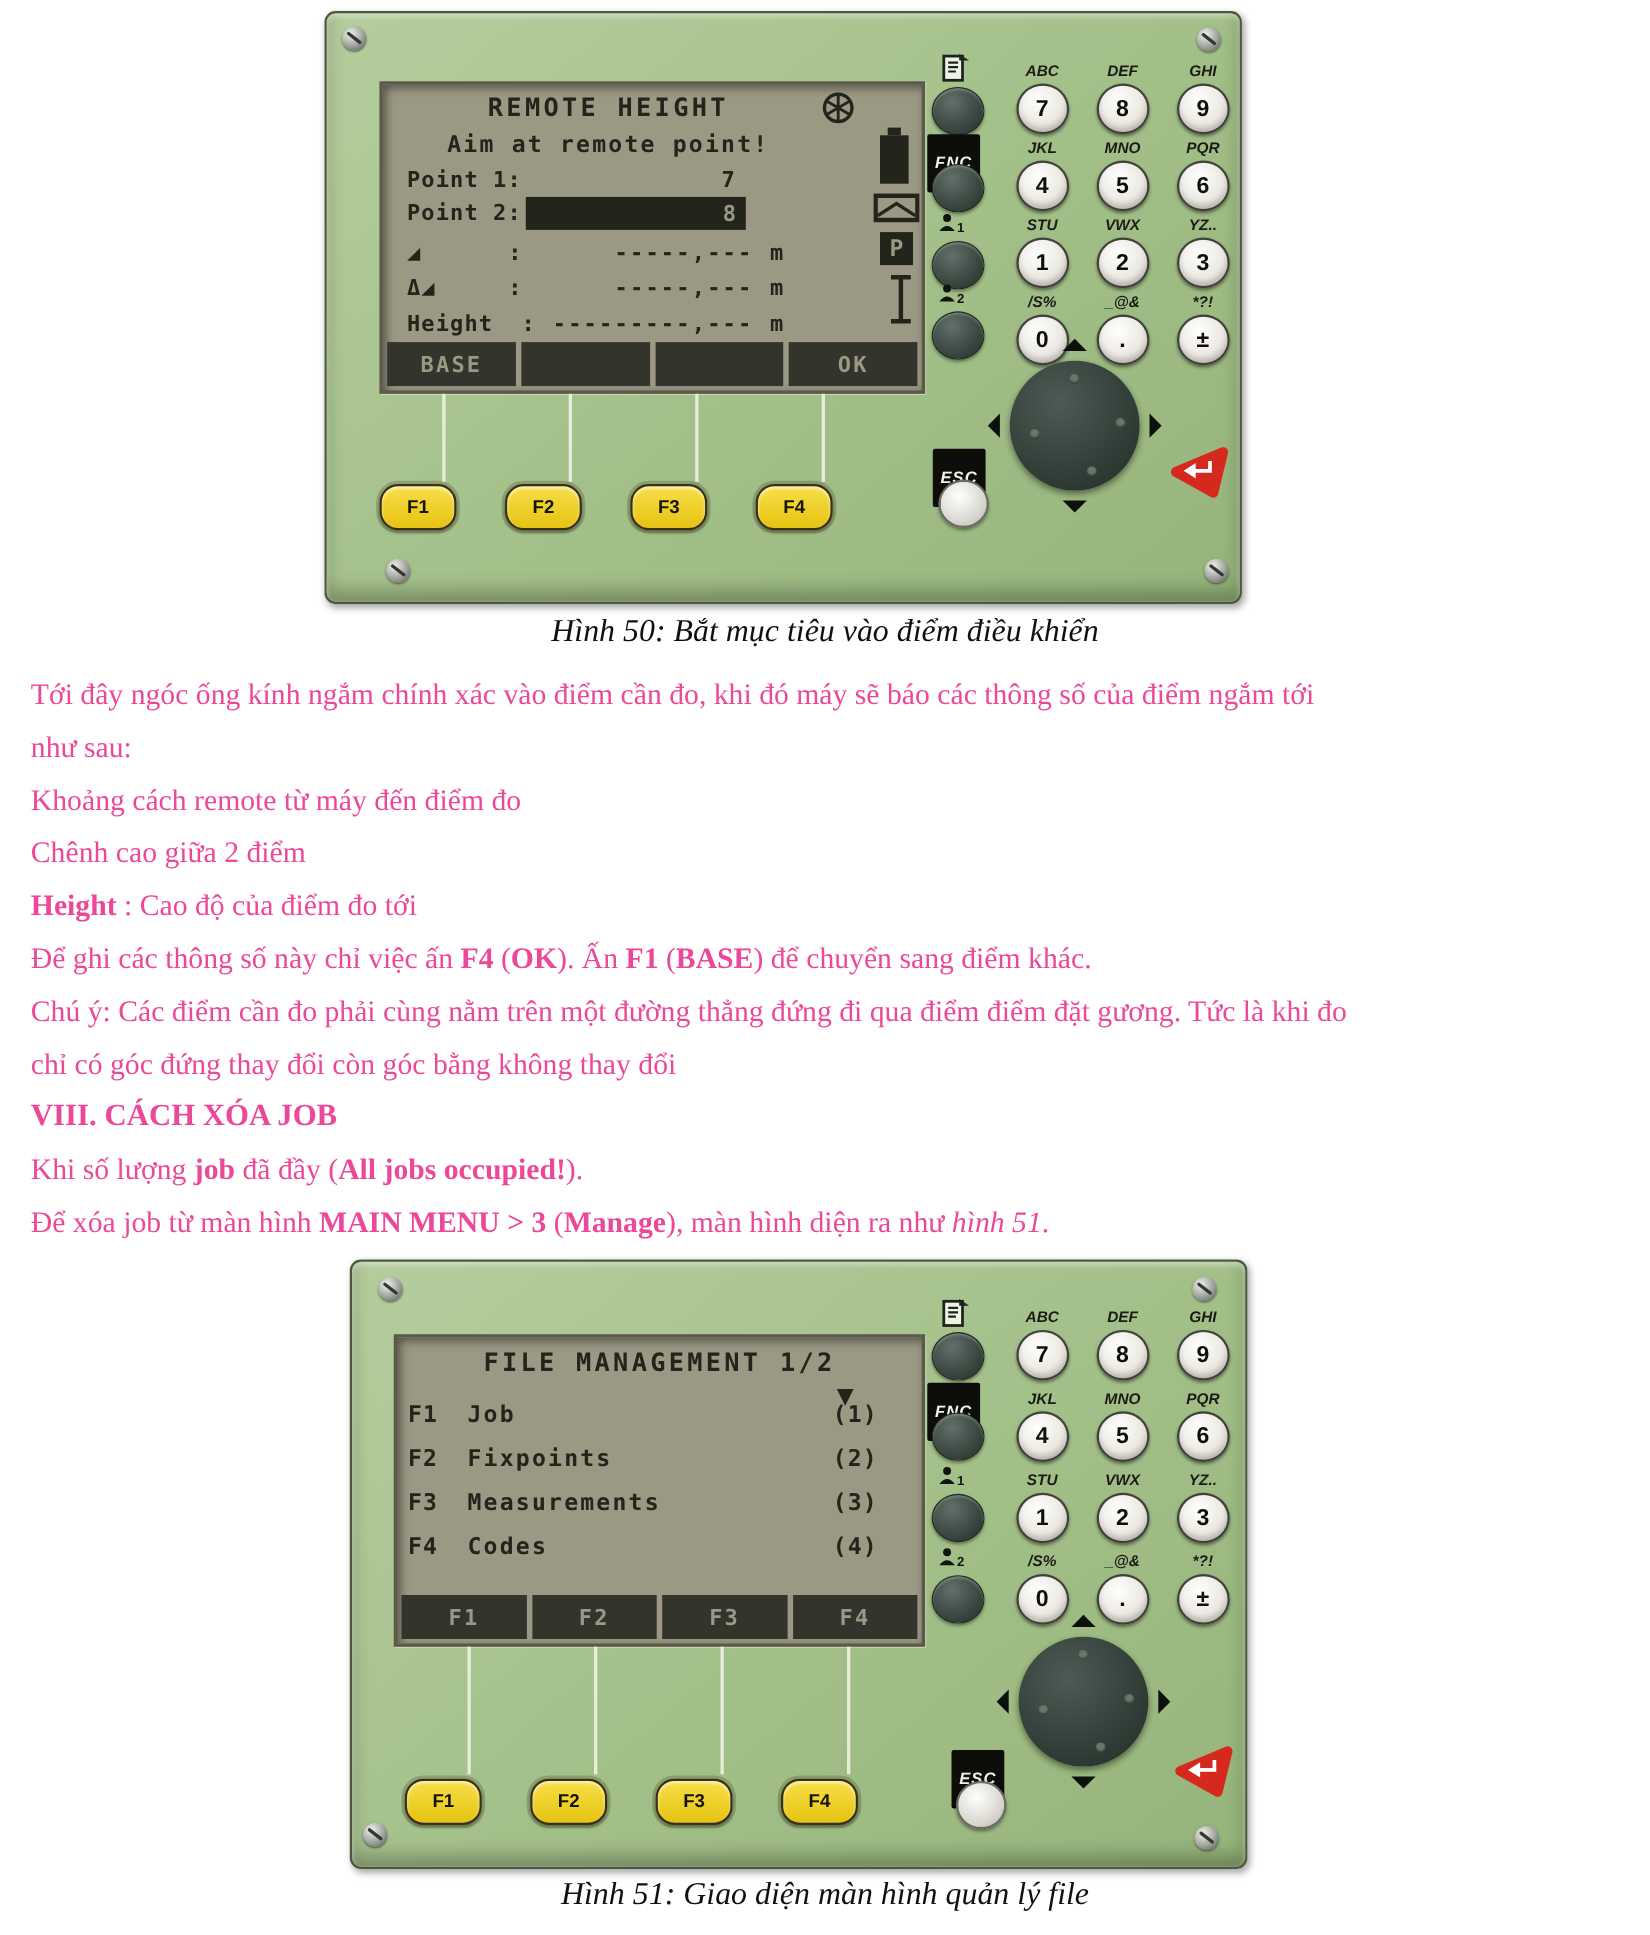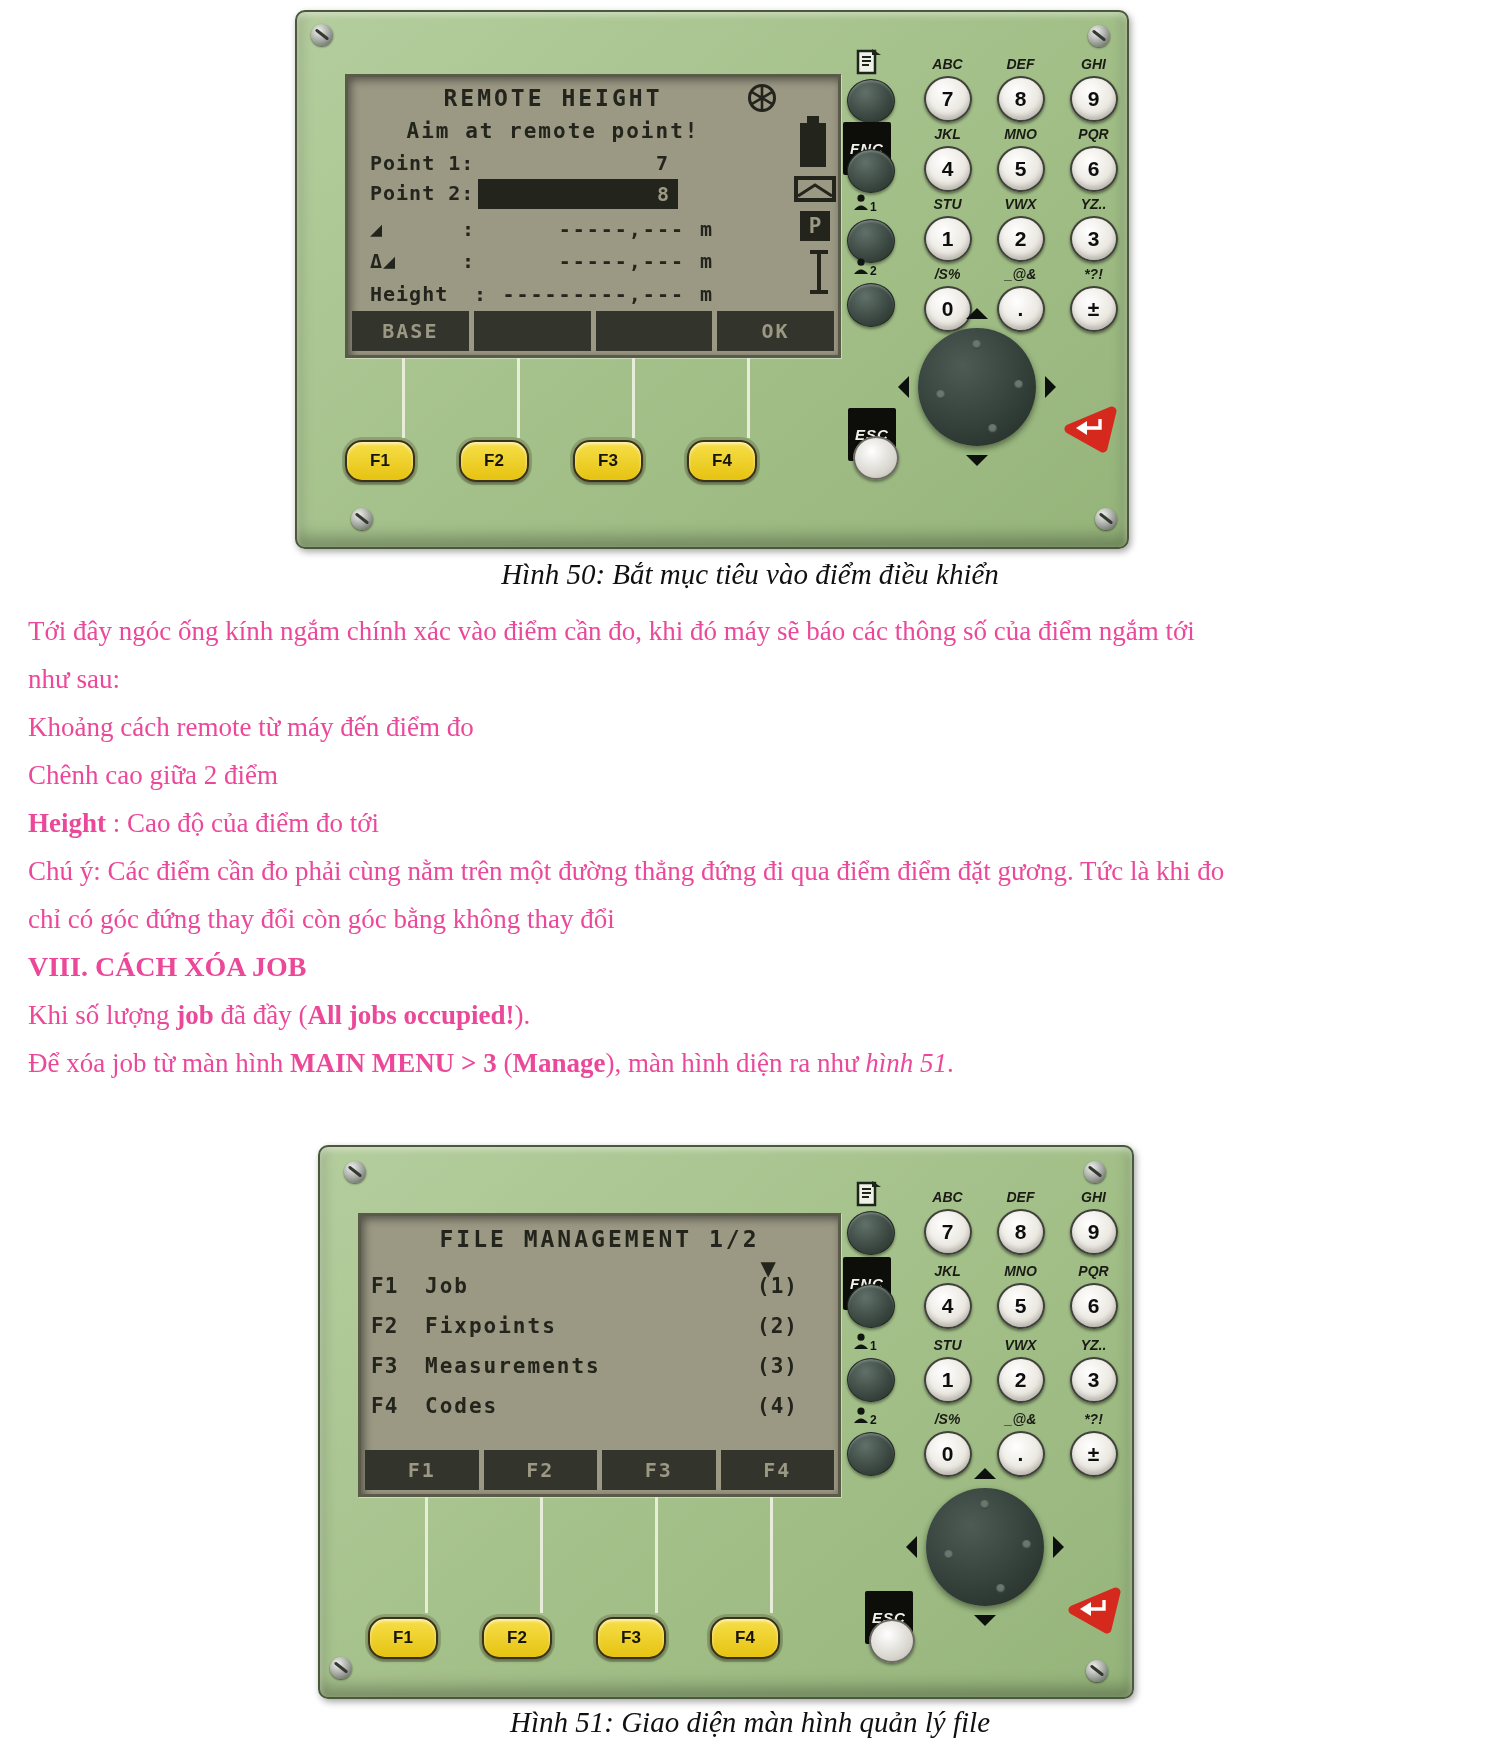--- a/index.html
+++ b/index.html
@@ -294,20 +294,21 @@
   </div>
 </section>
 
 <div class="caption cap50">Hình 50: Bắt mục tiêu vào điểm điều khiển</div>
 
 <div class="bodytext">
   <p><span>Tới đây ngóc ống kính ngắm chính xác vào điểm cần đo, khi đó máy sẽ báo các thông số của điểm ngắm tới</span><br><span>như sau:</span></p>
   <p>Khoảng cách remote từ máy đến điểm đo</p>
   <p>Chênh cao giữa 2 điểm</p>
   <p><b>Height</b><span> : Cao độ của điểm đo tới</span></p>
+  <p><span>Để ghi các thông số này chỉ việc ấn </span><b>F4</b><span> (</span><b>OK</b><span>). Ấn </span><b>F1</b><span> (</span><b>BASE</b><span>) để chuyển sang điểm khác.</span></p>
   <p><span>Chú ý: Các điểm cần đo phải cùng nằm trên một đường thẳng đứng đi qua điểm điểm đặt gương. Tức là khi đo</span><br><span>chỉ có góc đứng thay đổi còn góc bằng không thay đổi</span></p>
   <p class="hd"><b>VIII. CÁCH XÓA JOB</b></p>
   <p><span>Khi số lượng </span><b>job</b><span> đã đầy (</span><b>All jobs occupied!</b><span>).</span></p>
   <p><span>Để xóa job từ màn hình </span><b>MAIN MENU &gt; 3</b><span> (</span><b>Manage</b><span>), màn hình diện ra như </span><i>hình 51</i><span>.</span></p>
 </div>
 
 <section class="device dev2">
   <div class="screw tl"></div>
   <div class="screw tr"></div>
   <div class="screw bl"></div>

